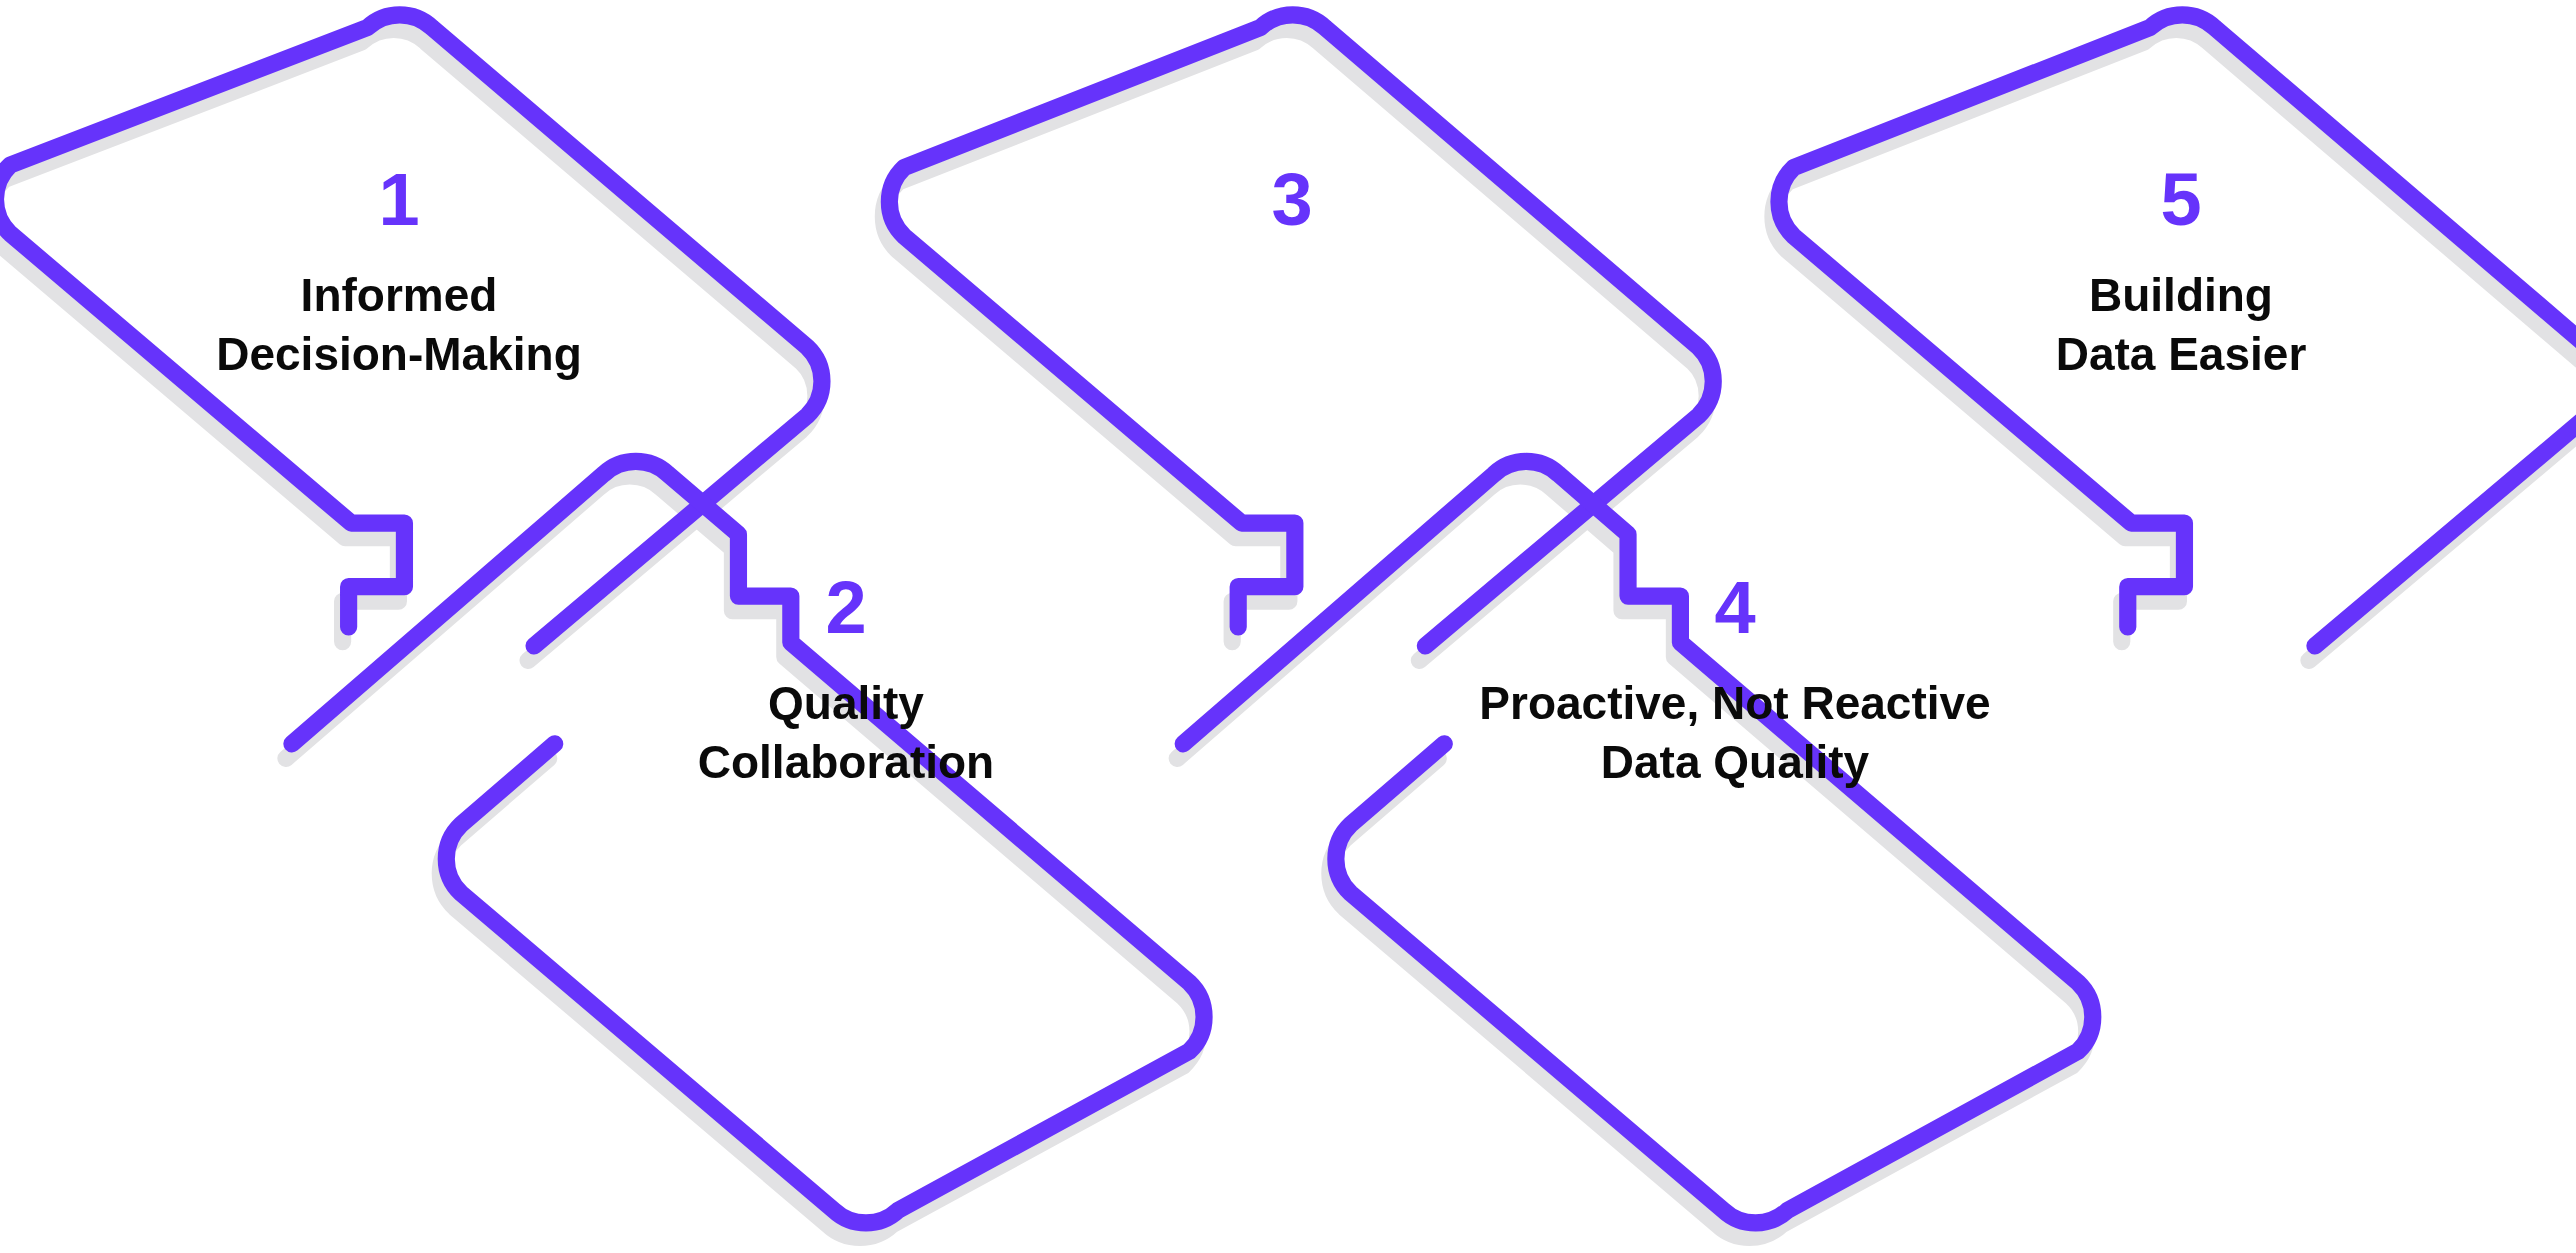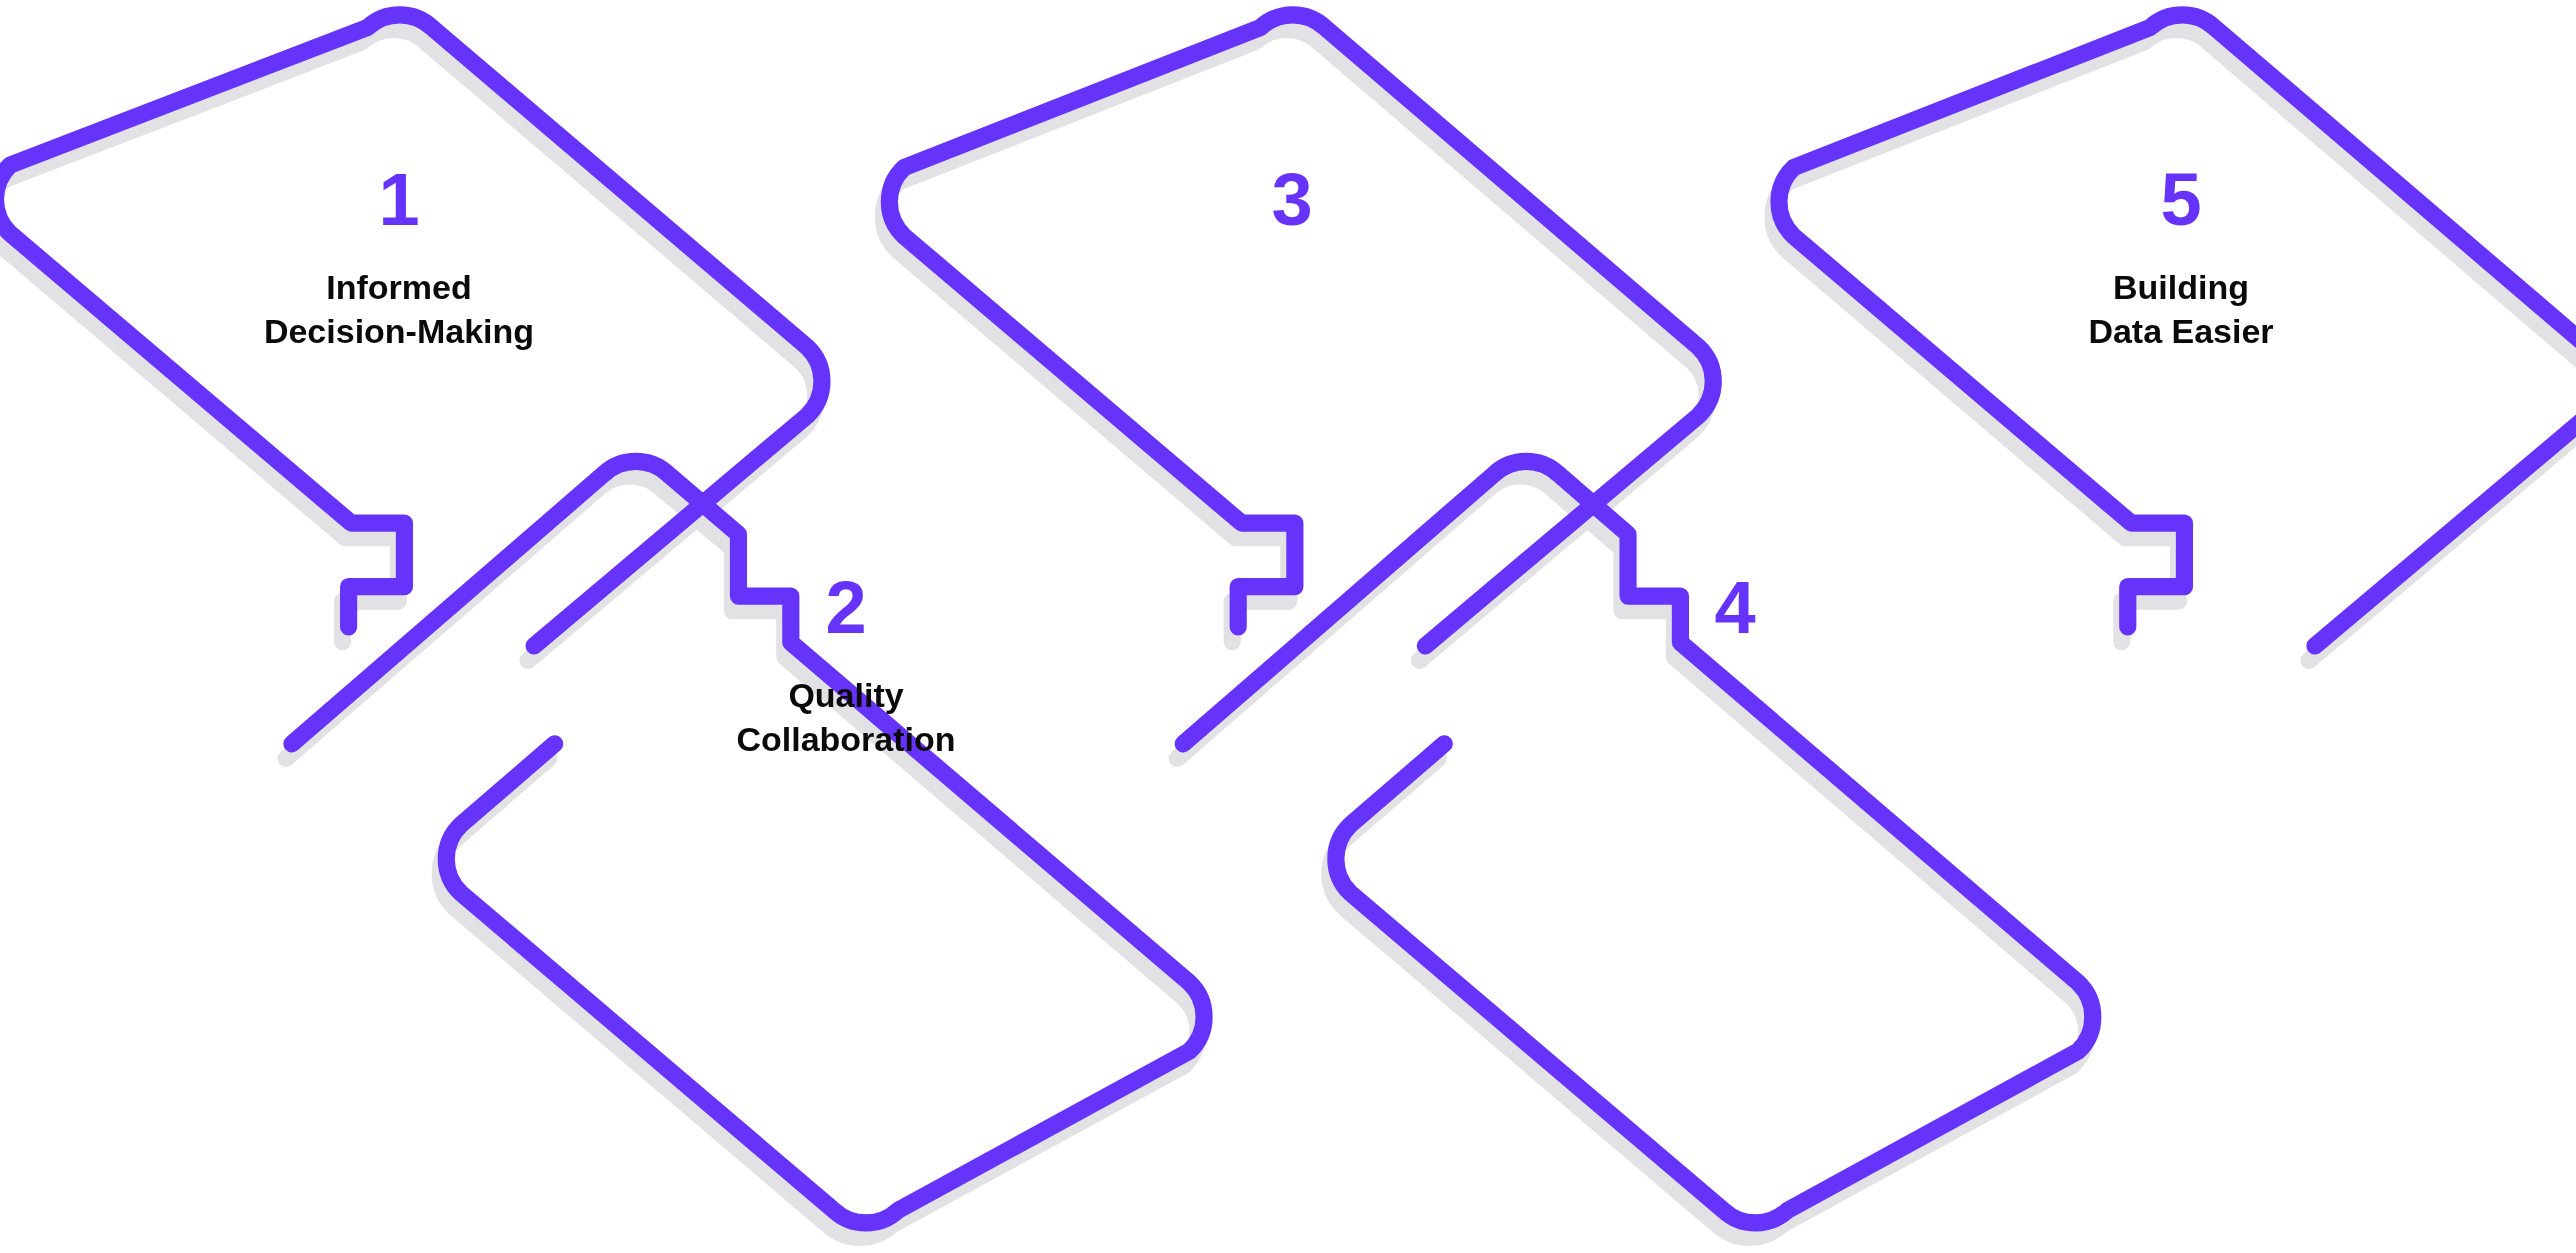--- a/index.html
+++ b/index.html
@@ -38,21 +38,21 @@
     font-weight: 700;
     font-size: 74px;
     line-height: 1;
     color: #6633FB;
     letter-spacing: 0px;
     margin: 0 0 29px 0;
   }
   .node-title {
     font-family: "Liberation Sans", sans-serif;
     font-weight: 700;
-    font-size: 34px;
+    font-size: 46px;
     line-height: 1.28;
     color: #0a0a0a;
     margin: 17px;
     white-space: pre-line;
   }
 </style>
 </head>
 <body>
 
 <div id="stage">
@@ -165,20 +165,22 @@
     <div class="node-title">Quality
 Collaboration</div>
   </div>
 
   <div class="node-label" style="left:1292px; top:163px; width:601px;">
     <div class="node-number">3</div>
   </div>
 
   <div class="node-label" style="left:1735px; top:571px; width:670px;">
     <div class="node-number">4</div>
+    <div class="node-title">Proactive, Not Reactive
+Data Quality</div>
   </div>
 
   <div class="node-label" style="left:2181px; top:163px; width:550px;">
     <div class="node-number">5</div>
     <div class="node-title">Building
 Data Easier</div>
   </div>
 
 </div>
 

